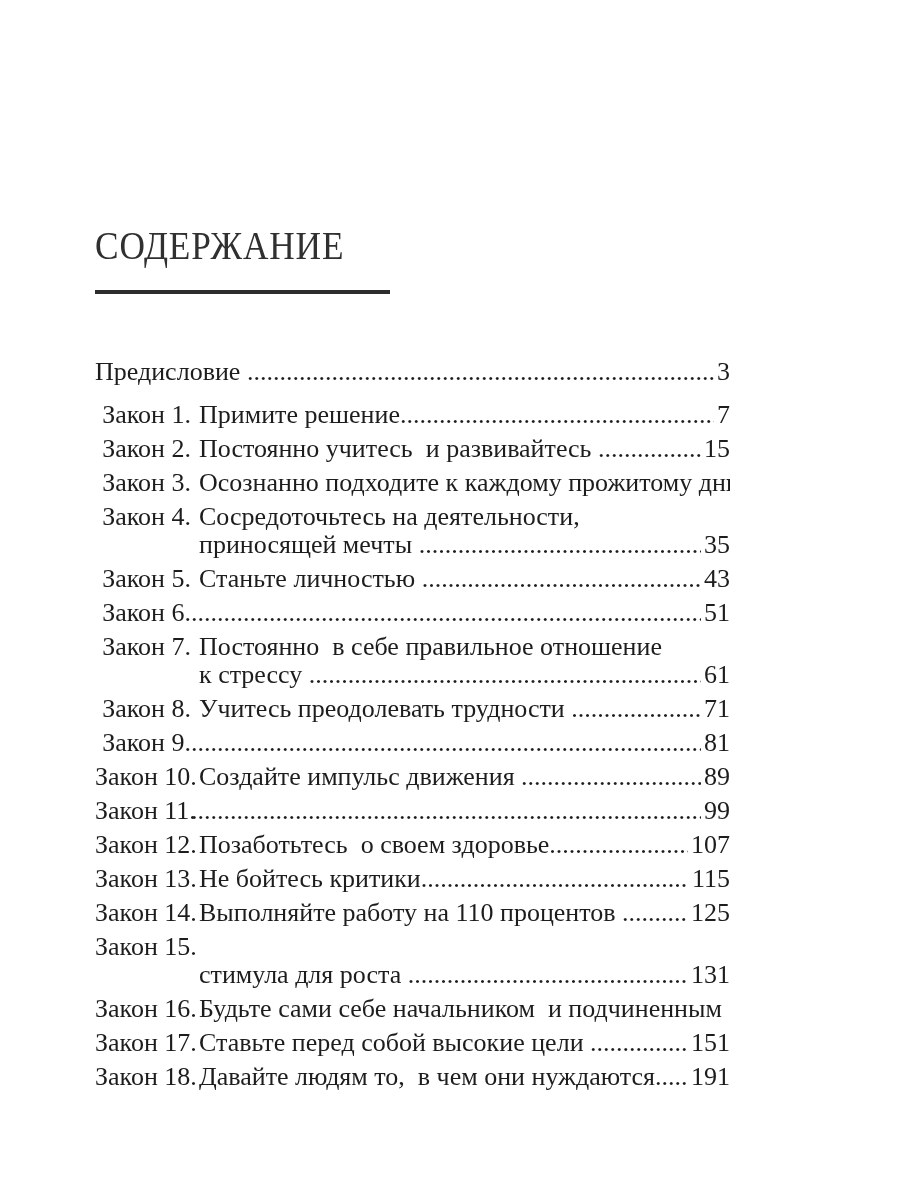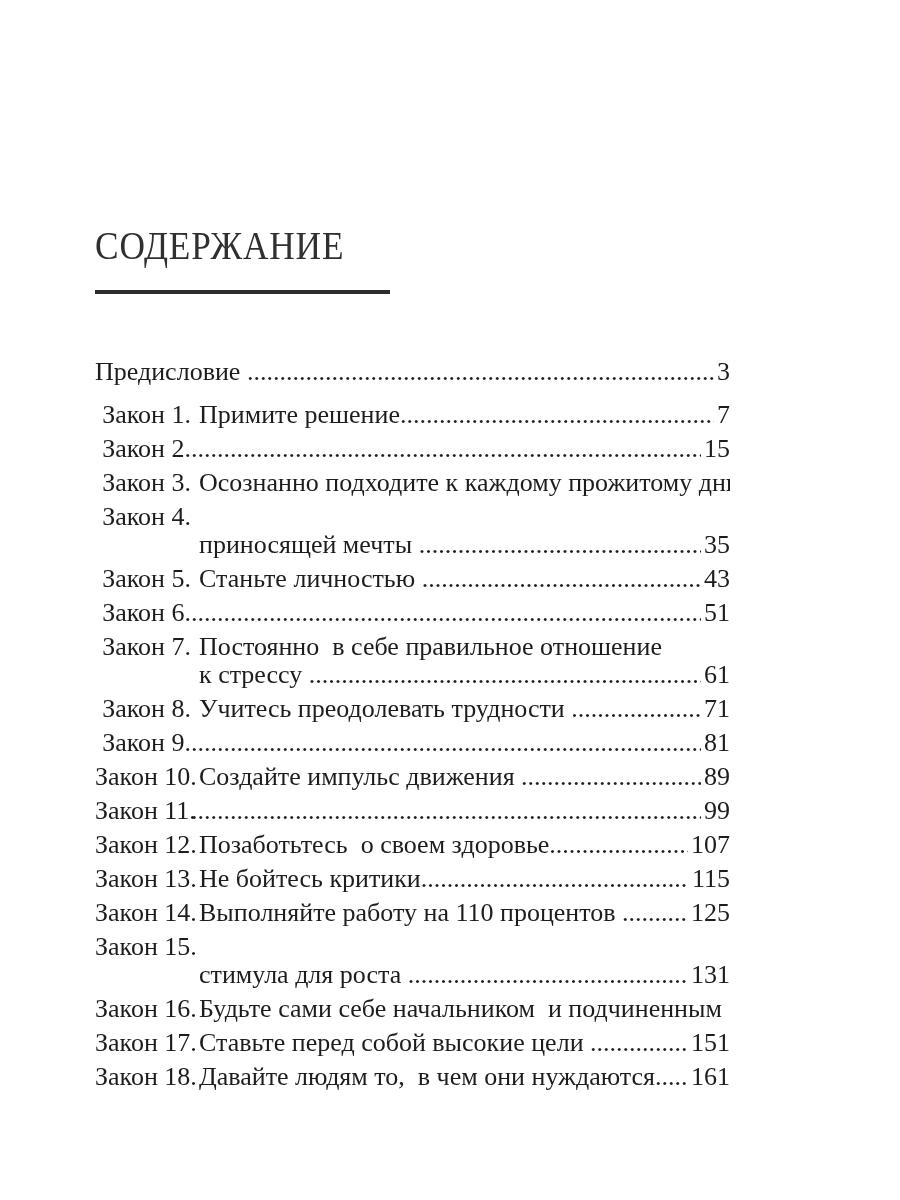--- a/index.html
+++ b/index.html
@@ -98,34 +98,36 @@
         <div class="line">
           <span class="label">Закон 1.</span>
           <span class="text">Примите решение</span>
           <span class="leader"></span>
           <span class="pagenum">7</span>
         </div>
       </div>
       <div class="entry">
         <div class="line">
           <span class="label">Закон 2.</span>
+          <span class="text">Постоянно учитесь  и развивайтесь </span>
           <span class="leader"></span>
           <span class="pagenum">15</span>
         </div>
       </div>
       <div class="entry">
         <div class="line">
           <span class="label">Закон 3.</span>
           <span class="text">Осознанно подходите к каждому прожитому дню </span>
           <span class="leader"></span>
         </div>
       </div>
       <div class="entry">
         <div class="line">
           <span class="label">Закон 4.</span>
+          <span class="text">Сосредоточьтесь на деятельности,</span>
         </div>
         <div class="line">
           <span class="label"></span>
           <span class="text">приносящей мечты </span>
           <span class="leader"></span>
           <span class="pagenum">35</span>
         </div>
       </div>
       <div class="entry">
         <div class="line">
@@ -233,17 +235,17 @@
           <span class="text">Ставьте перед собой высокие цели </span>
           <span class="leader"></span>
           <span class="pagenum">151</span>
         </div>
       </div>
       <div class="entry">
         <div class="line">
           <span class="label">Закон 18.</span>
           <span class="text">Давайте людям то,  в чем они нуждаются</span>
           <span class="leader"></span>
-          <span class="pagenum">161</span>
+          <span class="pagenum">191</span>
         </div>
       </div>
     </div>
 </div>
 
 </body></html>

